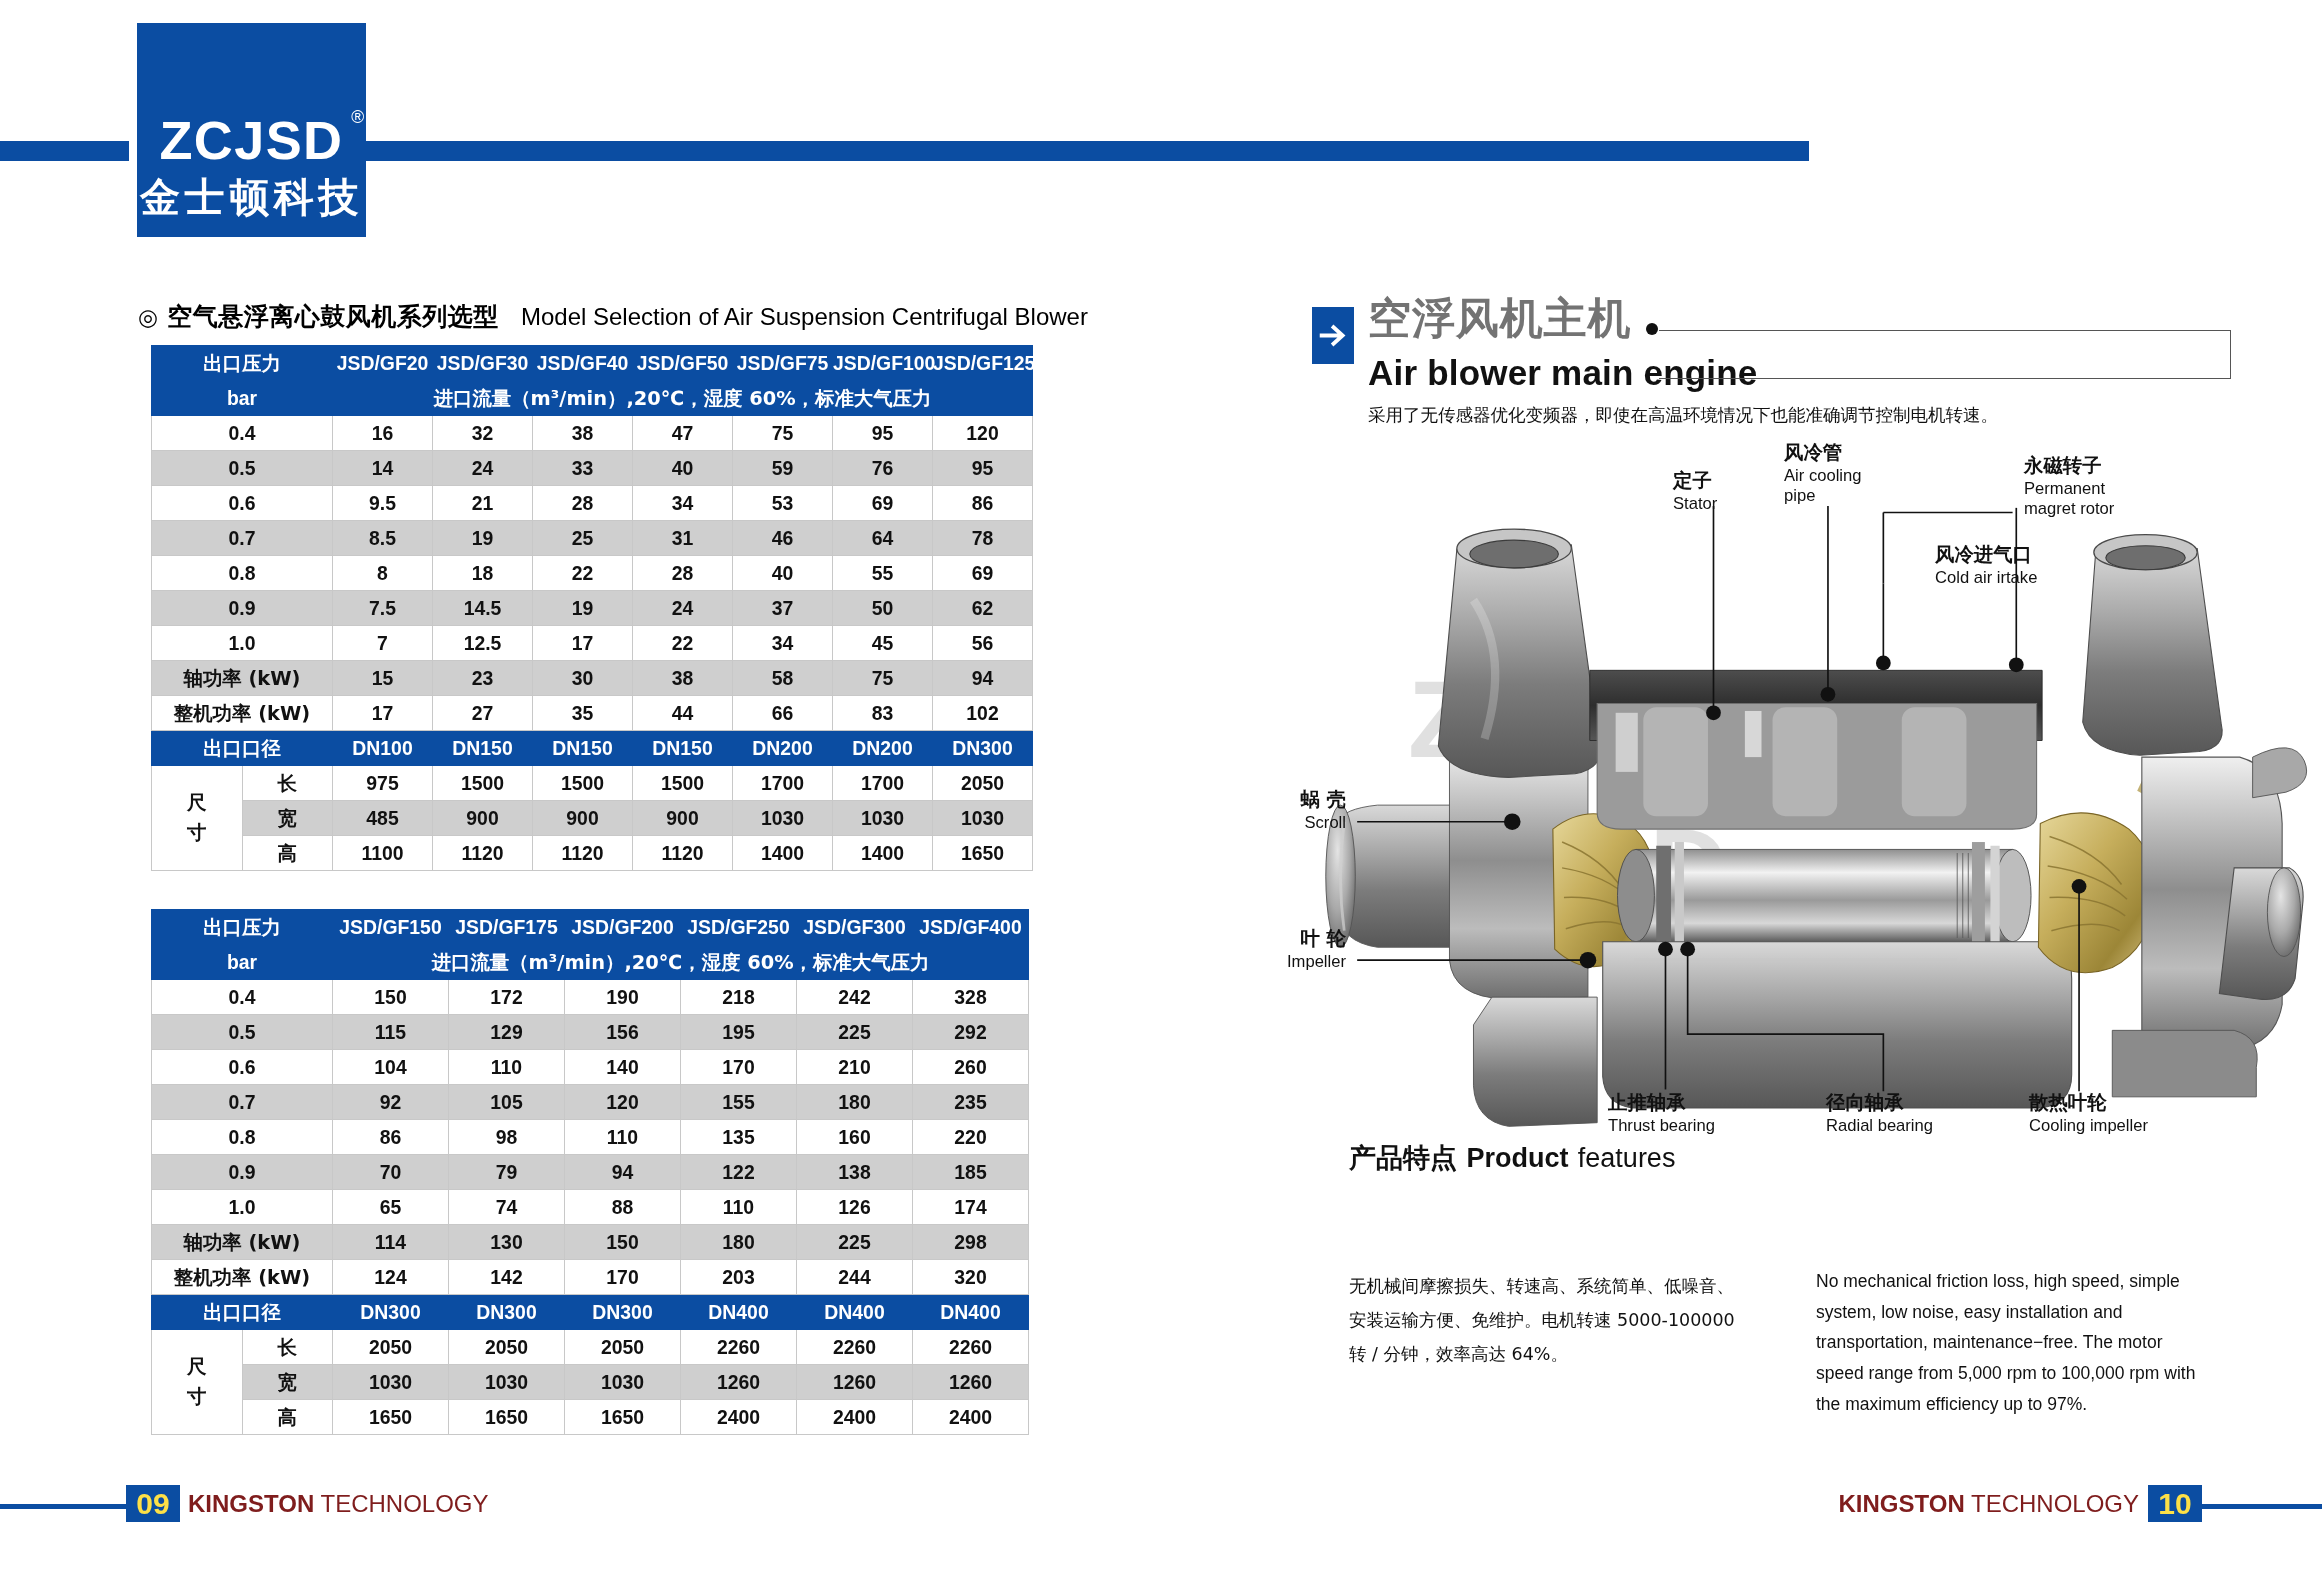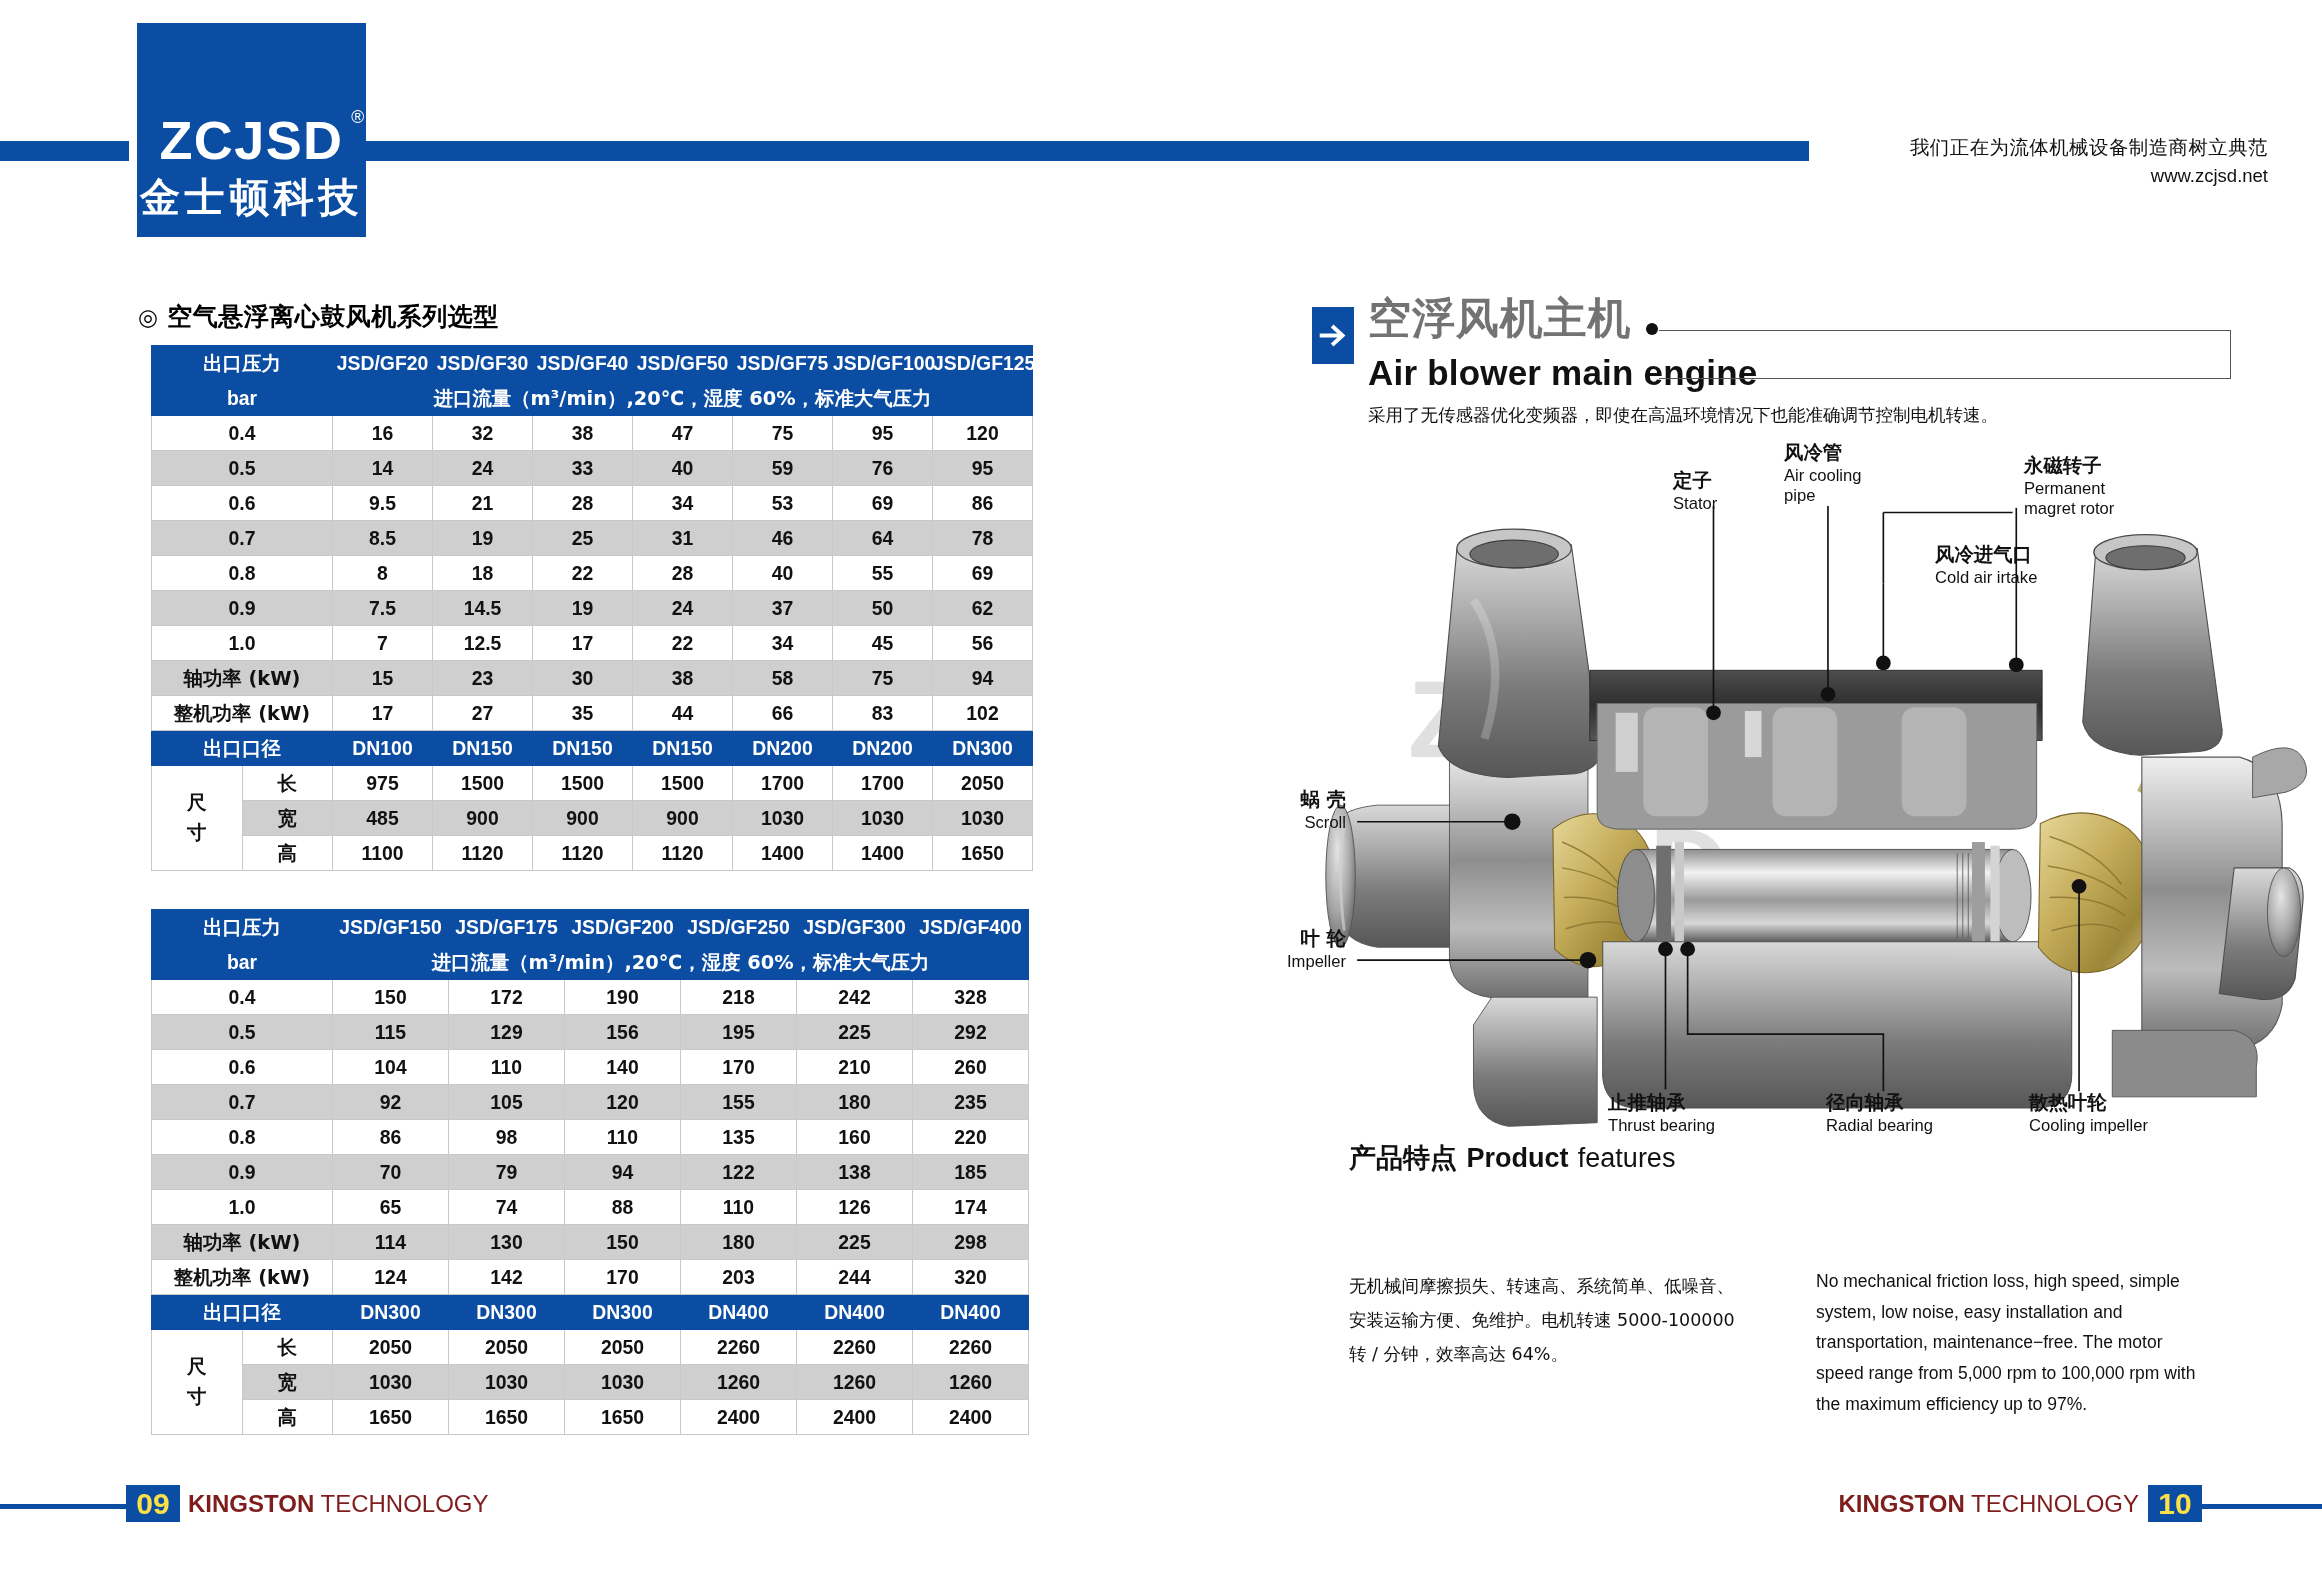--- a/index.html
+++ b/index.html
@@ -209,28 +209,25 @@
   <div class="hdr-rule-left"></div>
   <div class="hdr-rule-right"></div>
 
   <div class="logo-box">
     <div class="logo-en">
       <span>ZCJSD</span><sup>®</sup>
     </div>
     <div class="logo-cn">金士顿科技</div>
   </div>
 
-  <div class="hdr-slogan">
-    <div class="cn">我们正在为流体机械设备制造商树立典范</div>
-    <div class="url">www.zcjsd.net</div>
-  </div>
 
   <div class="sec-title">
     <span class="bullet">◎</span>
     <span class="cn">空气悬浮离心鼓风机系列选型</span>
+    <span class="en">Model Selection of Air Suspension Centrifugal Blower</span>
   </div>
 
   <table class="spec" id="table1">
       <tbody>
         <tr>
           <td class="blue cn" colspan="2" style="width:181px">出口压力</td>
           <td class="blue modelhdr" style="width:100px">JSD/GF20</td>
           <td class="blue modelhdr" style="width:100px">JSD/GF30</td>
           <td class="blue modelhdr" style="width:100px">JSD/GF40</td>
           <td class="blue modelhdr" style="width:100px">JSD/GF50</td>

